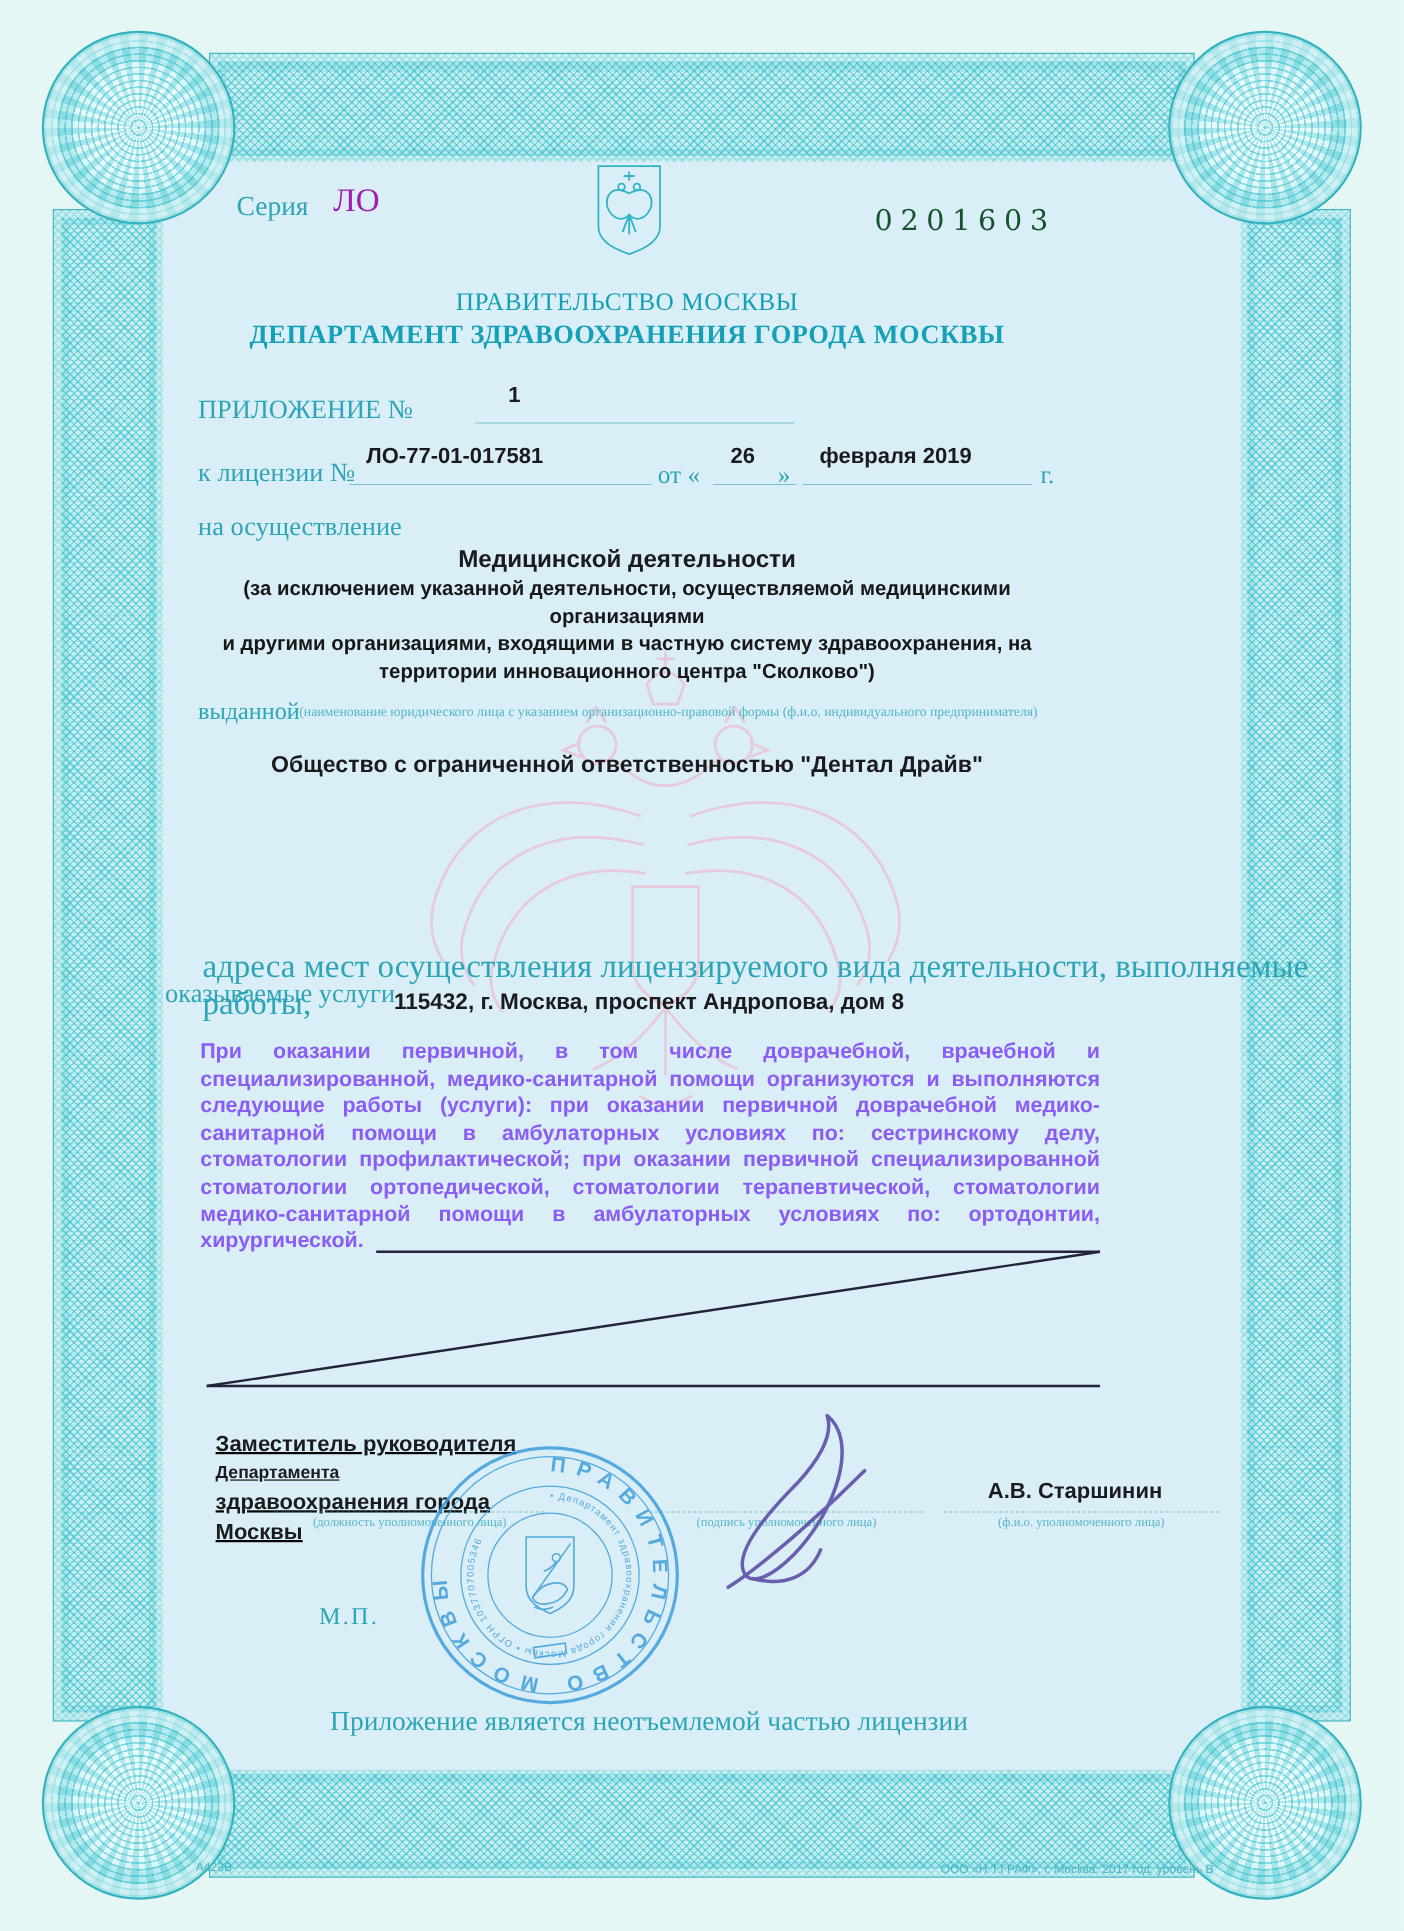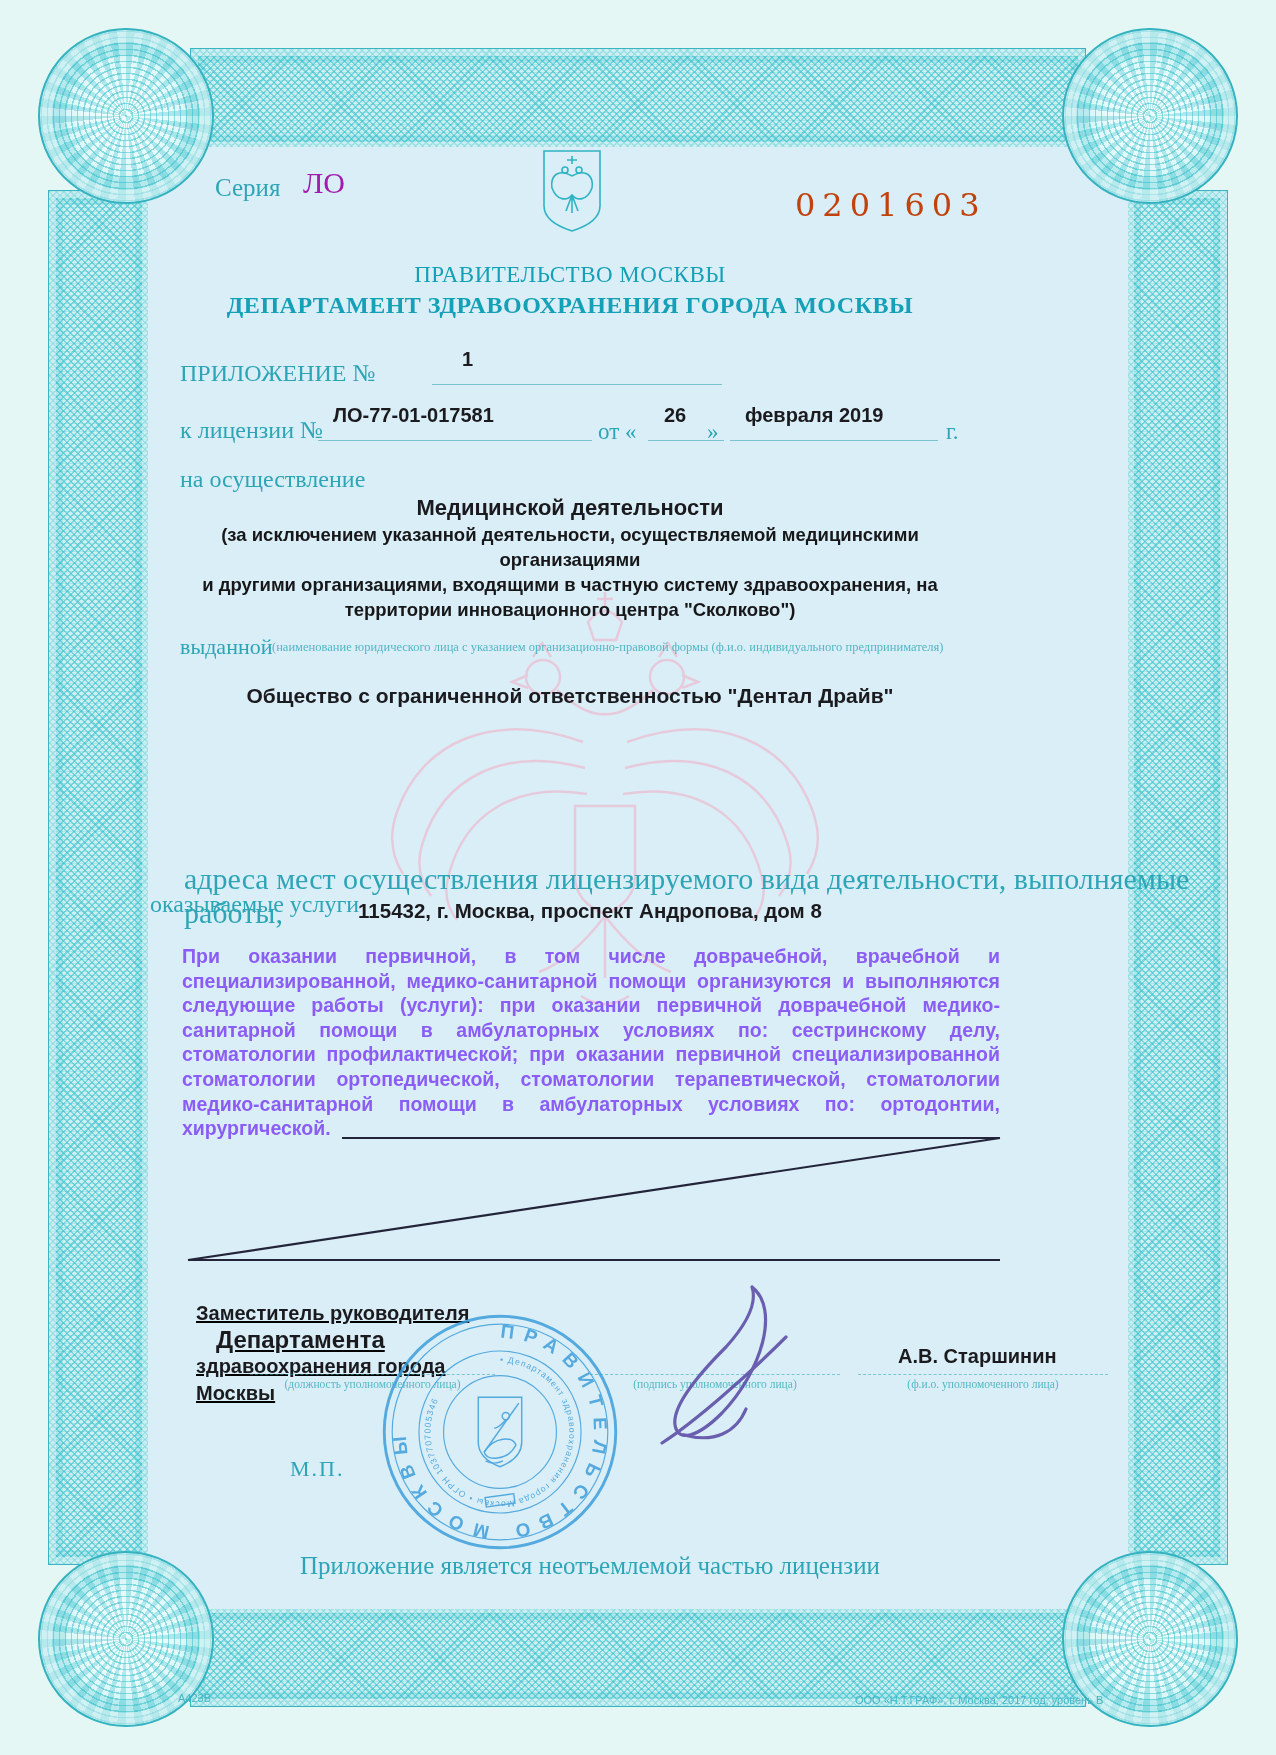--- a/index.html
+++ b/index.html
@@ -91,21 +91,21 @@
     <g fill="none" stroke="#2fb3c4" stroke-width="1.6">
       <path d="M4,3 H60 V58 Q60,74 32,83 Q4,74 4,58 Z"></path>
       <path d="M32,28 C18,20 10,28 12,40 C17,53 27,53 32,47 C37,53 47,53 52,40 C54,28 46,20 32,28"></path>
       <circle cx="25" cy="22" r="3"></circle>
         <circle cx="39" cy="22" r="3"></circle>
       <path d="M27,12 h10 M32,8 v8"></path>
       <path d="M32,47 l-6,16 M32,47 l6,16 M32,47 v18"></path>
     </g>
   </svg>
 
-  <div class="abs" style="left:795px;top:186px;font-size:32px;letter-spacing:7px;color:#c2410c;font-family:'DejaVu Serif',serif;">0201603</div>
+  <div class="abs" style="left:795px;top:186px;font-size:26px;letter-spacing:7px;color:#14532d;font-family:'DejaVu Serif',serif;">0201603</div>
 
   <div class="abs hdr center" style="left:150px;top:262px;width:840px;font-size:23px;">ПРАВИТЕЛЬСТВО МОСКВЫ</div>
   <div class="abs hdr center" style="left:150px;top:292px;width:840px;font-size:24px;font-weight:bold;">ДЕПАРТАМЕНТ ЗДРАВООХРАНЕНИЯ ГОРОДА МОСКВЫ</div>
 
   <div class="abs teal" style="left:180px;top:360px;font-size:24px;">ПРИЛОЖЕНИЕ  №</div>
   <div class="abs ink" style="left:462px;top:348px;font-size:20px;">1</div>
   <div class="fieldline" style="left:432px;top:352px;width:290px;height:32px;"></div>
 
   <div class="abs teal" style="left:180px;top:417px;font-size:24px;">к лицензии №</div>
   <div class="abs ink" style="left:333px;top:404px;font-size:20px;">ЛО-77-01-017581</div>
@@ -148,21 +148,21 @@
   <svg class="abs" style="left:180px;top:1128px;z-index:4;" width="830" height="140" viewBox="0 0 830 140">
     <g stroke="#23233a" stroke-width="2.2" fill="none">
       <line x1="162" y1="10" x2="820" y2="10"></line>
       <line x1="8" y1="132" x2="820" y2="10"></line>
       <line x1="8" y1="132" x2="820" y2="132"></line>
     </g>
   </svg>
 
   <div class="abs" style="left:196px;top:1300px;z-index:4;text-decoration:underline;">
     <div class="ink" style="font-size:20px;line-height:26.5px;">Заместитель руководителя</div>
-    <div class="ink" style="font-size:24px;line-height:26.5px;margin-left:20px;">Департамента</div>
+    <div class="ink" style="font-size:16px;line-height:26.5px;">Департамента</div>
     <div class="ink" style="font-size:20px;line-height:26.5px;">здравоохранения города</div>
     <div class="ink" style="font-size:20px;line-height:26.5px;">Москвы</div>
   </div>
   <div class="abs ink" style="left:898px;top:1345px;font-size:20px;">А.В. Старшинин</div>
 
   <div class="abs caption" style="left:250px;top:1374px;width:245px;z-index:4;">(должность уполномоченного лица)</div>
   <div class="abs caption" style="left:590px;top:1374px;width:250px;z-index:4;">(подпись уполномоченного лица)</div>
   <div class="abs caption" style="left:858px;top:1374px;width:250px;z-index:4;">(ф.и.о. уполномоченного лица)</div>
 
   <div class="abs teal" style="left:290px;top:1456px;font-size:22px;letter-spacing:2px;">М.П.</div>

